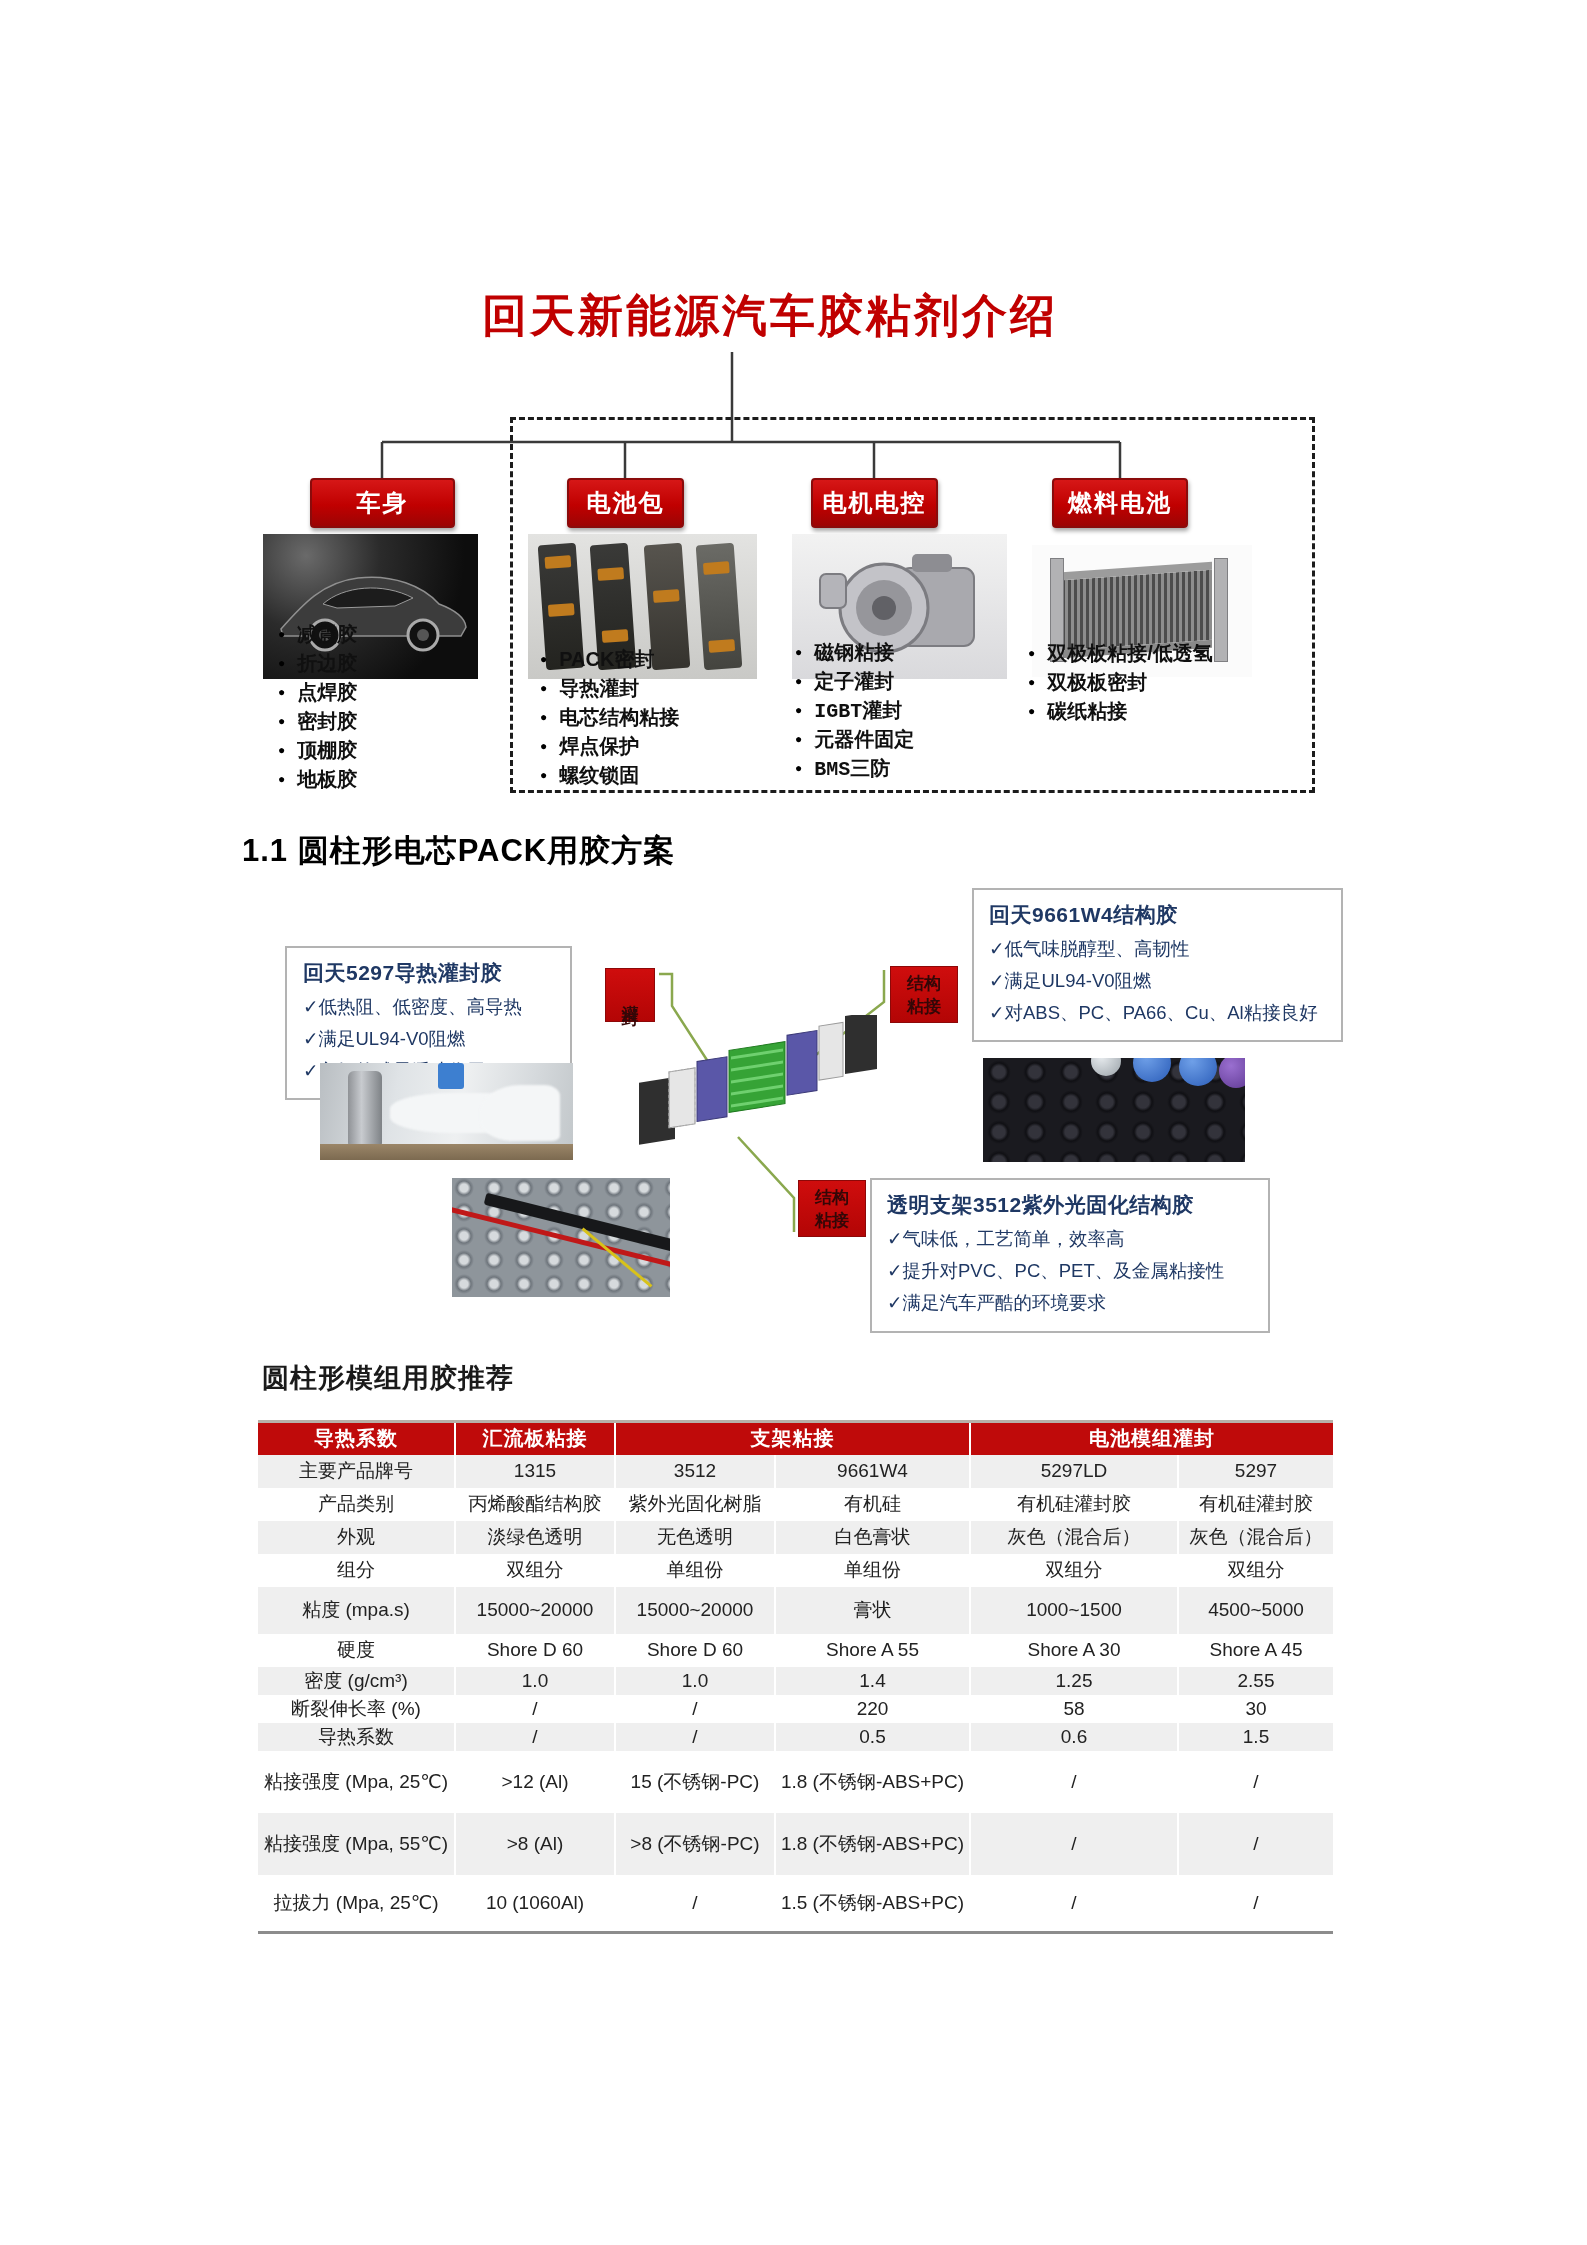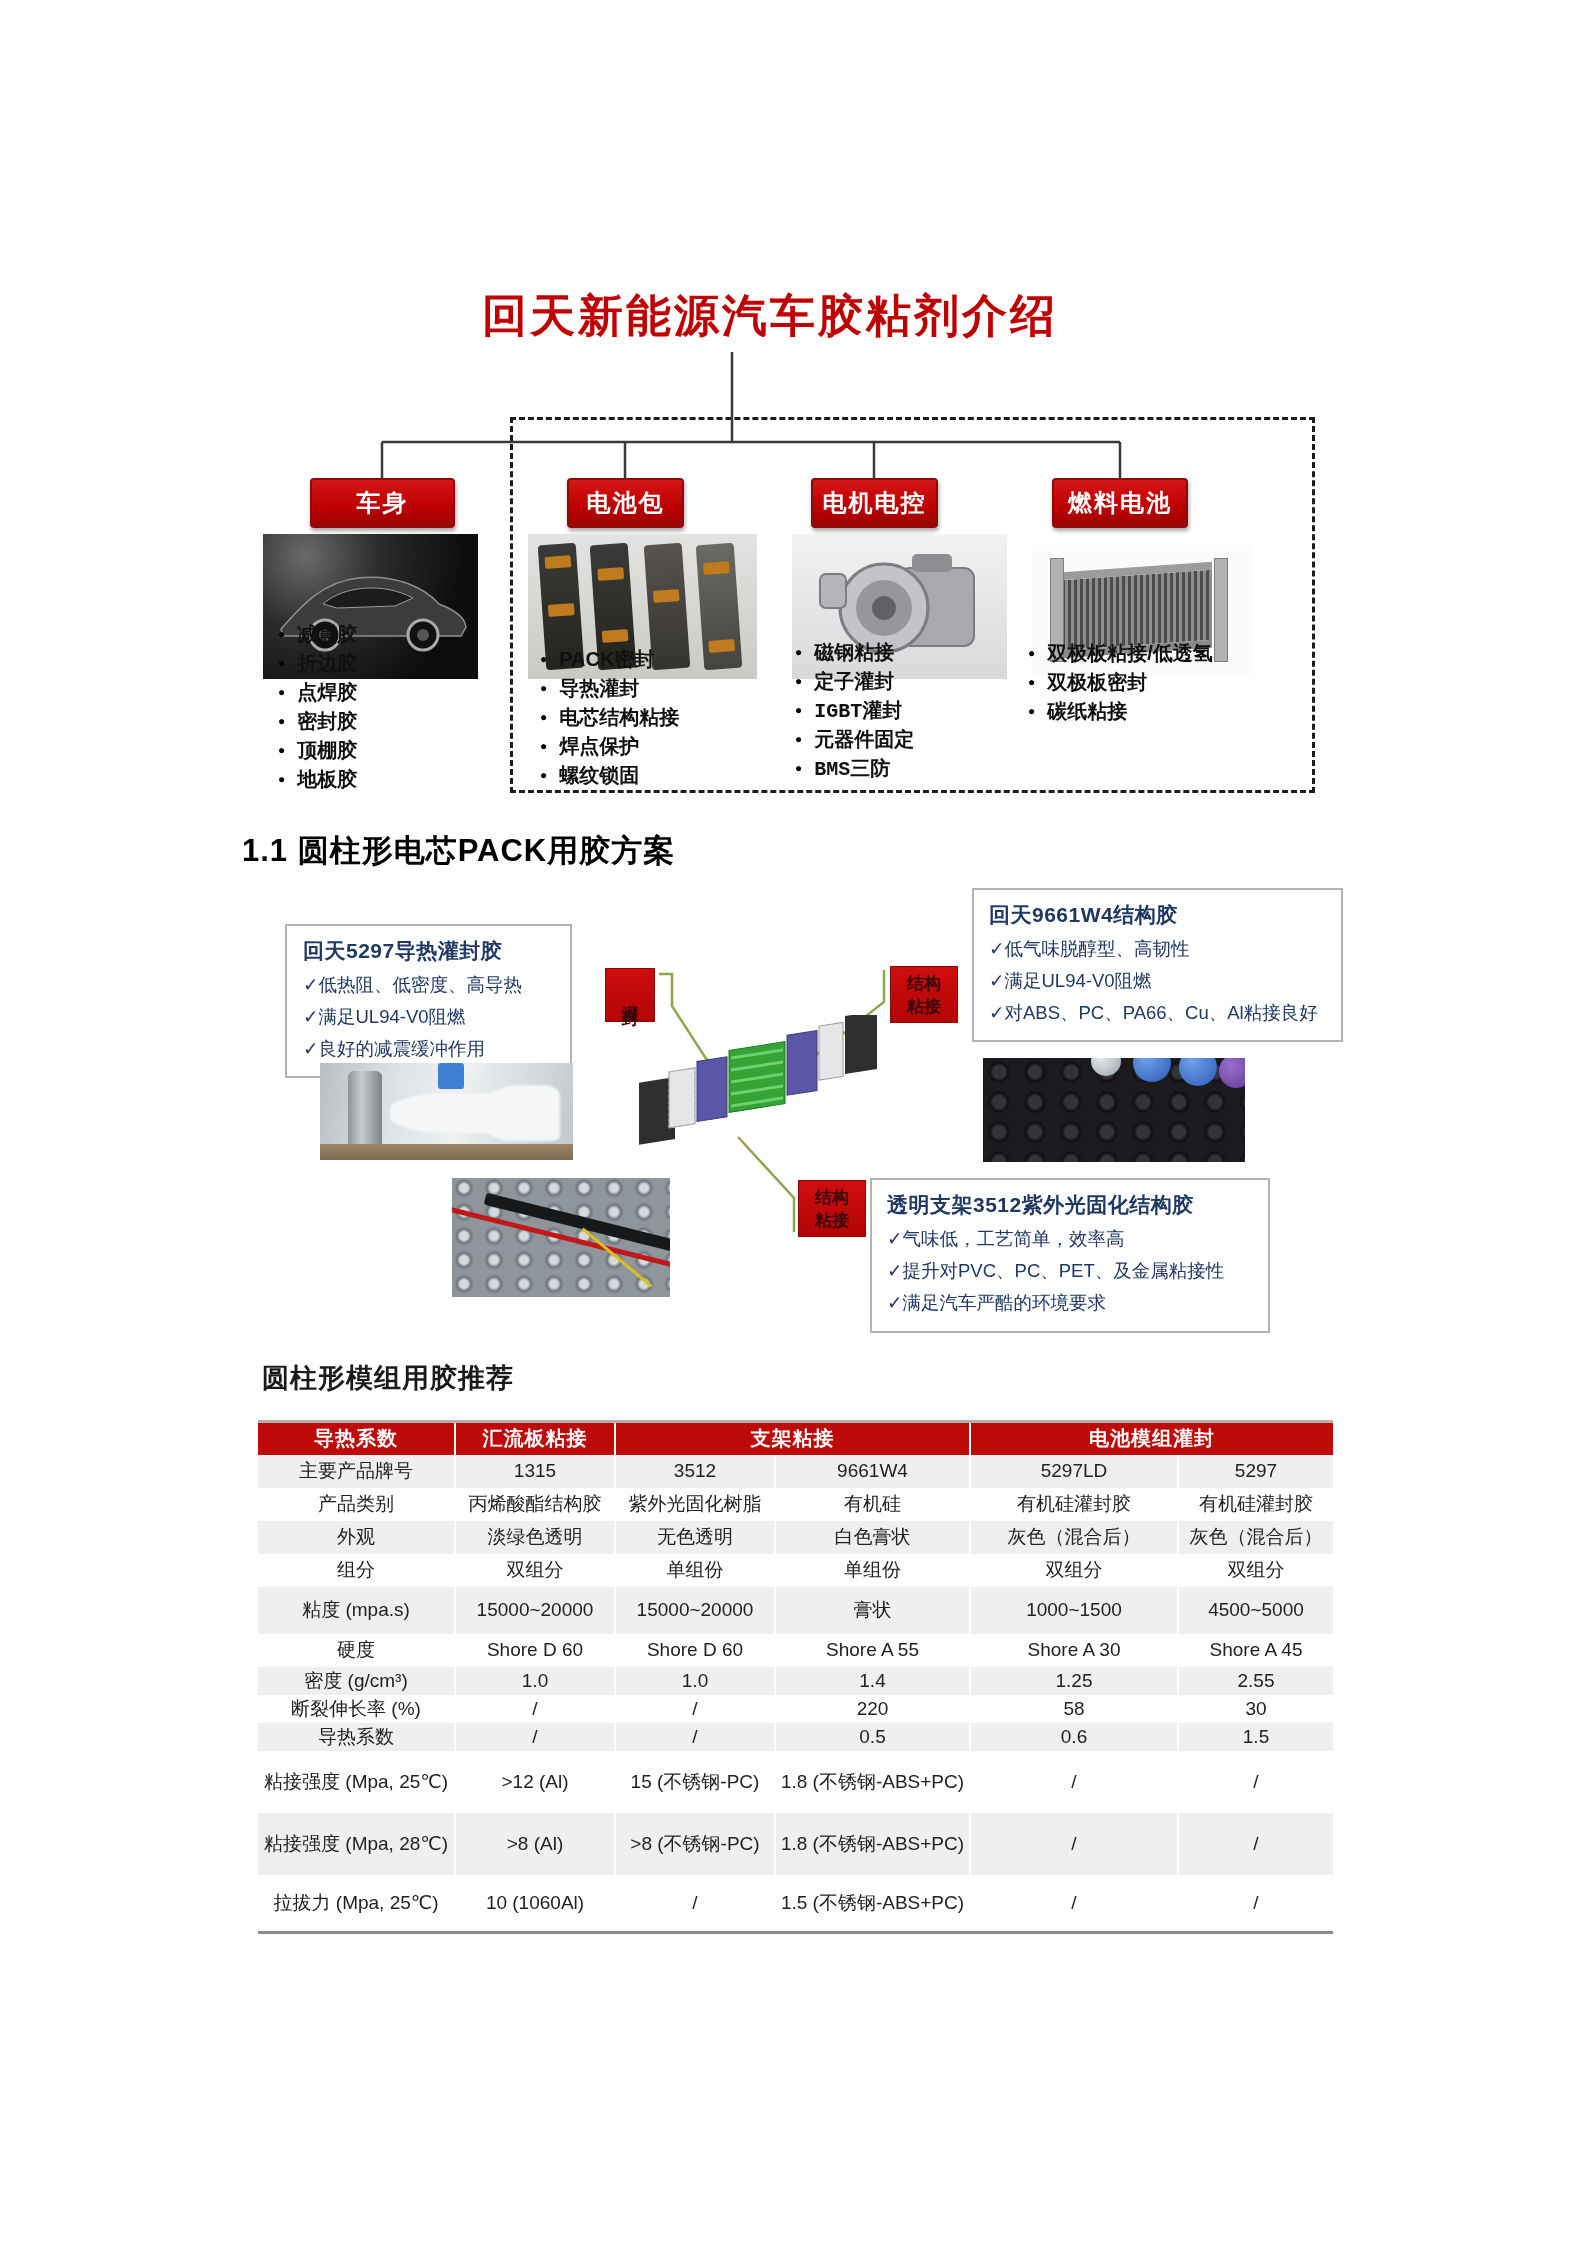--- a/index.html
+++ b/index.html
@@ -58,21 +58,21 @@
   .cat-list.l0 { left:278px; top:620px; }
   .cat-list.l1 { left:540px; top:645px; }
   .cat-list.l2 { left:795px; top:639px;font-family:Liberation Mono, monospace; }
   .cat-list.l3 { left:1028px; top:639px; }
   
   .section-heading { position:absolute; left:242px; top:830px; font-size:31px; font-weight:800; color:#000; letter-spacing:1px; }
   
   .callout { position:absolute; background:#fff; border:2px solid #b3b3b3; padding:11px 15px; }
   .callout .ttl { font-size:21px; font-weight:800; color:#1f3864; margin-bottom:4px; letter-spacing:.5px; }
   .callout .pt  { font-size:18.5px; font-weight:400; color:#1f3864; line-height:32px; white-space:nowrap; }
-  .callout.k0 { left:285px; top:924px; width:287px; height:154px;padding-left:16px; }
+  .callout.k0 { left:285px; top:946px; width:287px; height:154px;padding-left:16px; }
   .callout.k1 { left:972px; top:888px; width:371px; height:154px; }
   .callout.k2 { left:870px; top:1178px; width:400px; height:155px; }
   
   .tag { position:absolute; background:linear-gradient(#cf0d0d,#b30505); border:1px solid #8d0808;
          display:flex; align-items:center; justify-content:center; }
   .tag .tx { color:#330707; font-weight:800; font-size:17px; line-height:23px; text-align:center; }
   .tag.t0 { left:605px; top:968px; width:50px; height:54px; }
   .tag.t0 .tx { writing-mode:vertical-rl; text-orientation:upright; letter-spacing:4px; }
   .tag.t1 { left:890px; top:966px; width:68px; height:57px; }
   .tag.t2 { left:798px; top:1180px; width:68px; height:57px; }
@@ -392,21 +392,21 @@
         </tr>
         <tr>
           <th>粘接强度 (Mpa, 25℃)</th>
           <td>&gt;12 (Al)</td>
           <td>15 (不锈钢-PC)</td>
           <td>1.8 (不锈钢-ABS+PC)</td>
           <td>/</td>
           <td>/</td>
         </tr>
         <tr>
-          <th>粘接强度 (Mpa, 28℃)</th>
+          <th>粘接强度 (Mpa, 55℃)</th>
           <td>&gt;8 (Al)</td>
           <td>&gt;8 (不锈钢-PC)</td>
           <td>1.8 (不锈钢-ABS+PC)</td>
           <td>/</td>
           <td>/</td>
         </tr>
         <tr>
           <th>拉拔力 (Mpa, 25℃)</th>
           <td>10 (1060Al)</td>
           <td>/</td>

